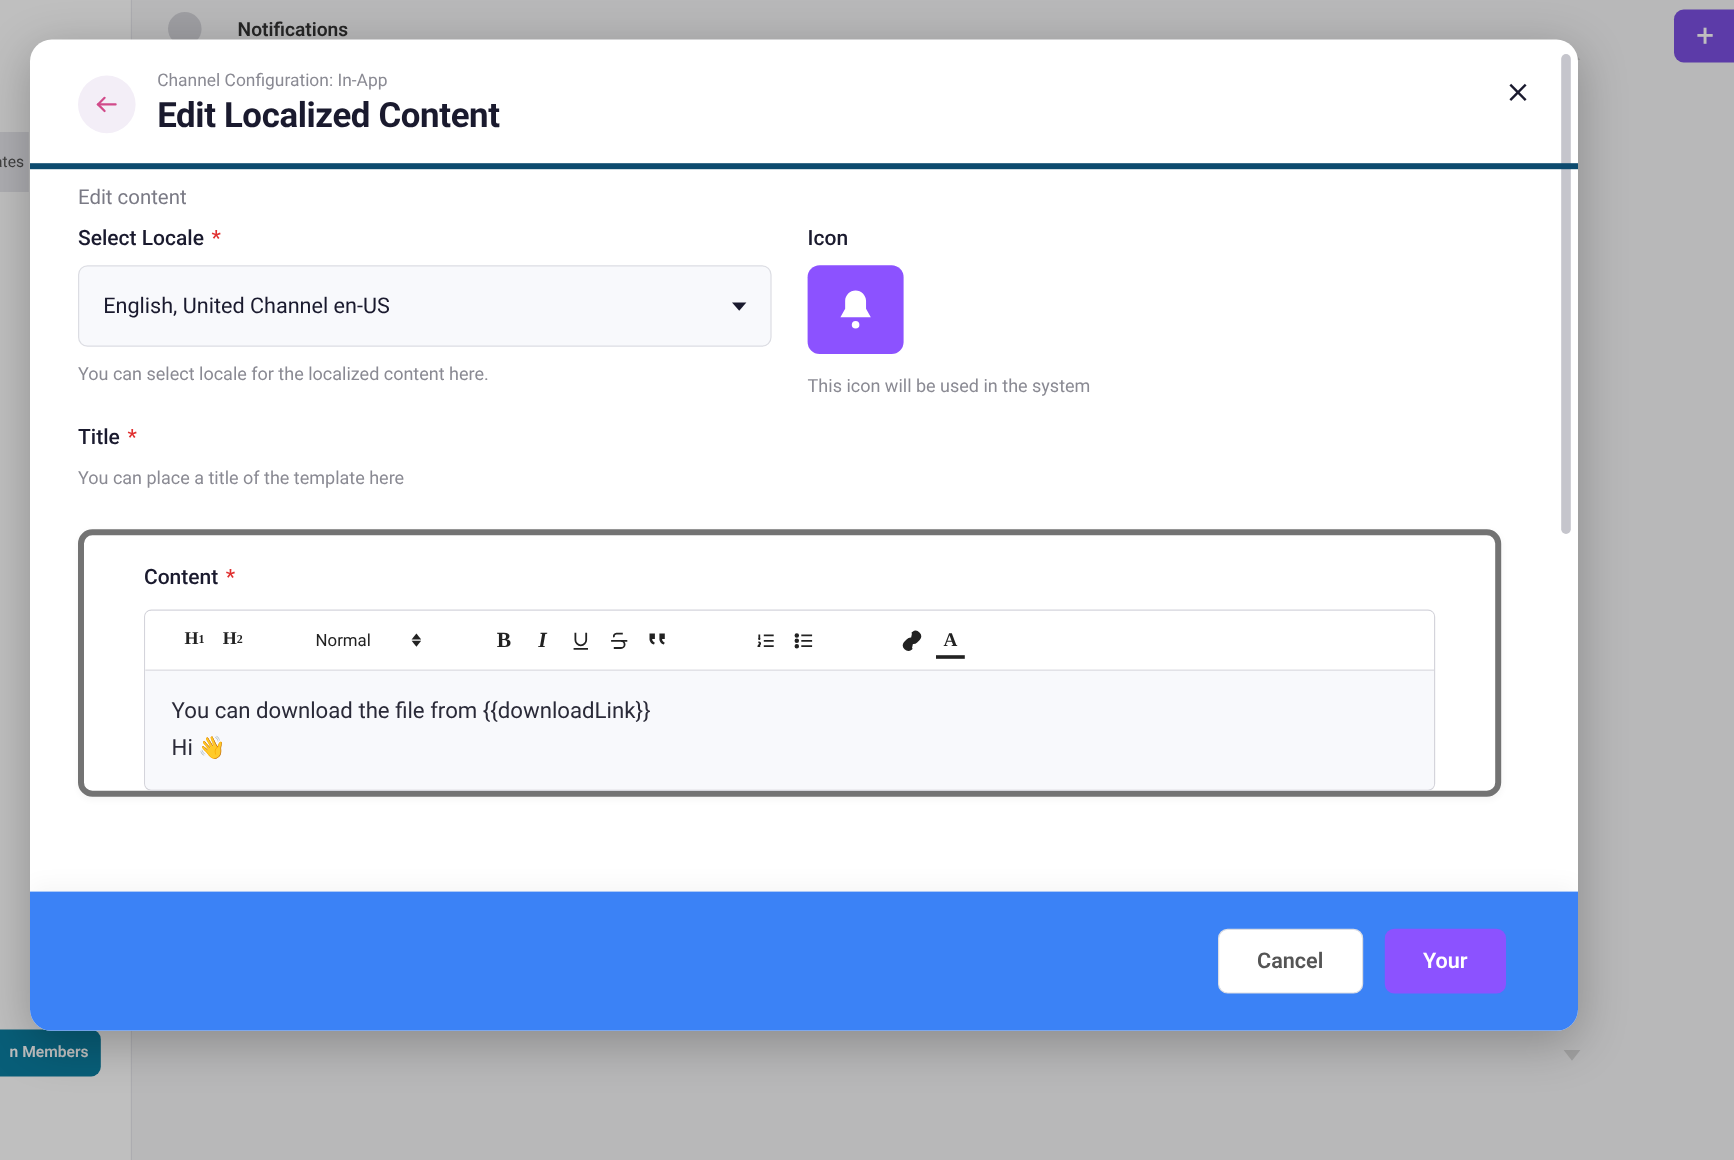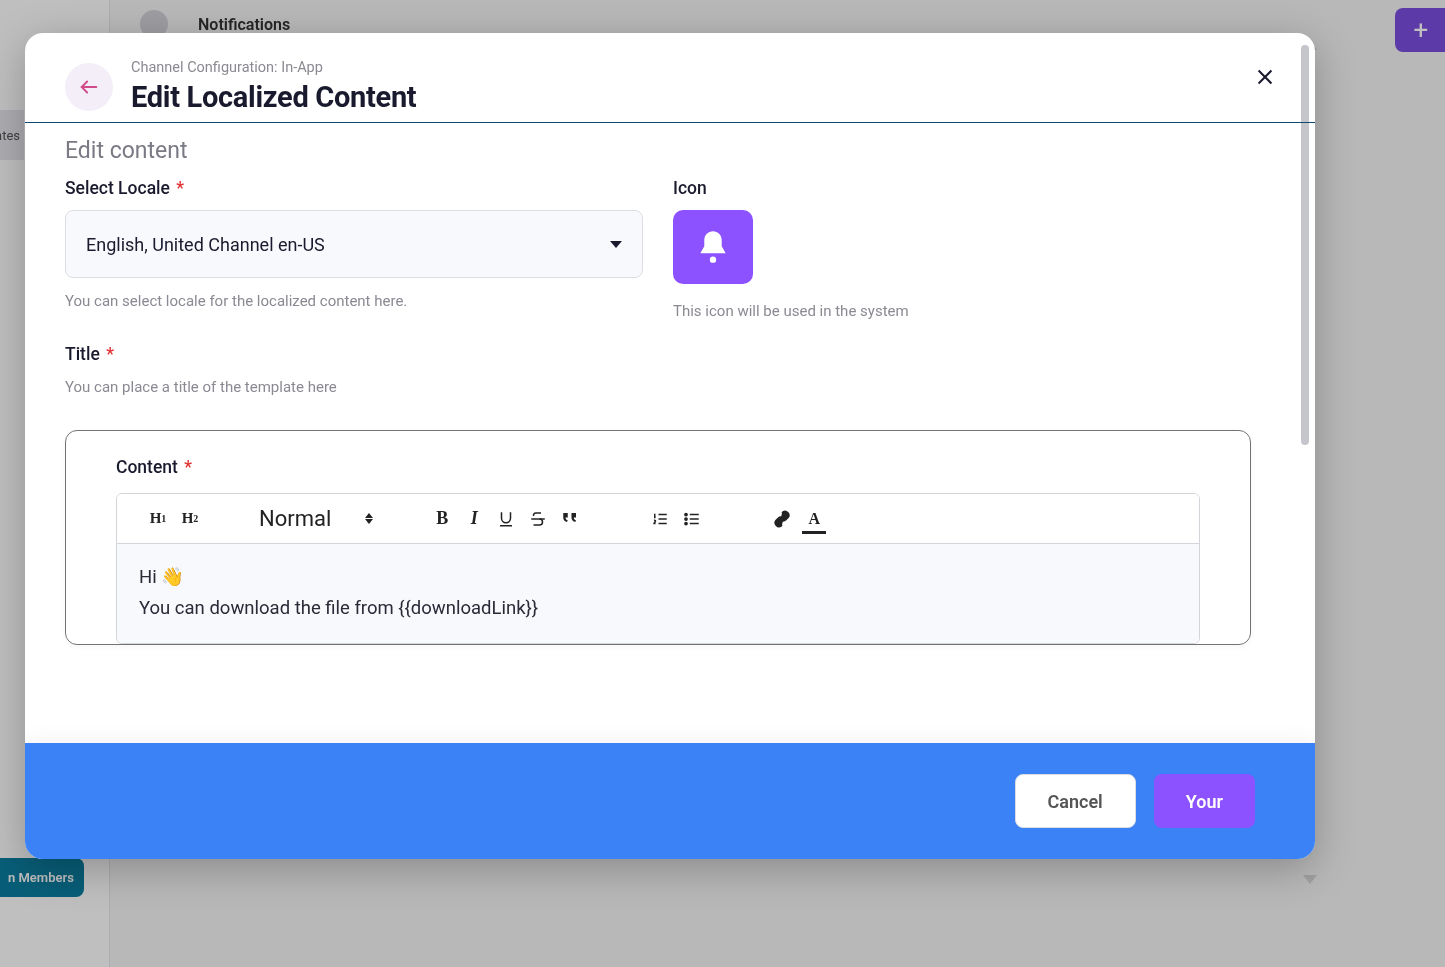--- a/index.html
+++ b/index.html
@@ -45,23 +45,23 @@
     overflow: hidden;
     position: relative;
   }
 
   .modal-scrolltrack {
     position: absolute; right: 6px; top: 12px; width: 8px; height: 400px;
     background: #c5c5cc; border-radius: 4px;
   }
 
   .modal-header {
-    padding: 26px 40px 8px 40px;
+    padding: 26px 40px 22px 40px;
     display: flex; align-items: center; gap: 18px;
-    border-bottom: 1px solid #0c4a6e;
+    border-bottom: 5px solid #0c4a6e;
     position: relative;
   }
   .back-btn {
     width: 48px; height: 48px; border-radius: 50%;
     background: #f3eef7; display: flex; align-items: center; justify-content: center;
     cursor: pointer;
   }
   .back-btn svg { width: 22px; height: 22px; stroke: #d14a8a; }
   .header-text .breadcrumb { color: #8a8a93; font-size: 14.5px; margin-bottom: 4px; }
   .header-text h1 { color: #1a1a2e; font-size: 29px; font-weight: 700; letter-spacing: -0.3px; }
@@ -69,21 +69,21 @@
     position: absolute; right: 36px; top: 30px;
     width: 28px; height: 28px; display:flex; align-items:center; justify-content:center;
     cursor: pointer; color:#1a1a2e;
   }
   .close-btn svg { width: 22px; height: 22px; stroke: currentColor; stroke-width: 2.2; }
 
   .modal-body {
     flex: 1; overflow: hidden;
     padding: 14px 40px 0 40px;
   }
-  .section-label { color: #7a7a85; font-size: 23px; margin-bottom: 14px; }
+  .section-label { color: #7a7a85; font-size: 17px; margin-bottom: 14px; }
 
   .two-col { display: flex; gap: 30px; }
   .col-left { width: 578px; }
   .col-right { flex: 1; }
 
   .field-label { font-size: 17.5px; color: #1a1a2e; font-weight: 500; margin-bottom: 12px; }
   .req { color: #e03030; margin-left: 2px; }
 
   .select-box, .text-input {
     width: 100%; height: 68px;
@@ -103,41 +103,41 @@
     width: 80px; height: 74px; background: #8c52ff; border-radius: 10px;
     display: flex; align-items: center; justify-content: center;
     margin-top: 0;
   }
   .icon-tile svg { width: 38px; height: 38px; fill: #fff; }
 
   .title-block { margin-top: 34px; }
 
   .content-card {
     margin-top: 34px;
-    border: 1px solid #737373; border-radius: 12px;
+    border: 5px solid #737373; border-radius: 12px;
     box-shadow: 0 2px 6px rgba(0,0,0,0.04);
     padding: 26px 50px 0 50px;
     width: 1186px;
   }
   .editor-wrap {
     margin-top: 16px;
     border: 1px solid #d4d4db; border-radius: 6px;
     overflow: hidden;
   }
   .toolbar {
     height: 50px; background: #fff; border-bottom: 1px solid #d4d4db;
     display: flex; align-items: center; padding: 0 16px; gap: 8px;
     color: #222;
   }
   .tb-group { display:flex; align-items:center; gap: 10px; padding: 0 14px; }
   .tb-sep-space { width: 24px; }
   .tb-btn { width: 22px; height: 22px; display:flex; align-items:center; justify-content:center; cursor:pointer; font-family: Georgia, serif; }
   .tb-h1, .tb-h2 { font-weight: 700; font-size: 15px; font-family: Georgia, serif;}
   .tb-h1 sub, .tb-h2 sub { font-size: 10px; }
-  .tb-normal { font-size: 22px; color:#222; display:flex; align-items:center; gap:34px; cursor:pointer; padding:0 4px;}
+  .tb-normal { font-size: 14px; color:#222; display:flex; align-items:center; gap:34px; cursor:pointer; padding:0 4px;}
   .tb-normal .sorters { display:flex; flex-direction:column; gap:1px;}
   .tb-normal .sorters span { width:0;height:0;border-left:4px solid transparent;border-right:4px solid transparent;}
   .tb-normal .sorters .u{border-bottom:5px solid #222;}
   .tb-normal .sorters .d{border-top:5px solid #222;}
   .bold{font-weight:900;font-size:18px;}
   .italic{font-style:italic;font-weight:600;font-size:18px;}
   .tb-svg svg{width:18px;height:18px;stroke:#222;fill:none;stroke-width:2;}
   .tb-svg-fill svg{width:18px;height:18px;fill:#222;}
   .color-A { position:relative; font-weight:700; font-size:16px; font-family:Georgia,serif;}
   .color-A::after{content:"";position:absolute;left:-1px;right:-1px;bottom:-4px;height:3px;background:#222;}
@@ -310,22 +310,22 @@
               <span class="tb-btn tb-svg-fill">
                 <svg viewBox="0 0 24 24" fill="none" stroke="#222" stroke-width="2.2">
                     <path d="M10 13a5 5 0 0 0 7 0l3-3a5 5 0 0 0-7-7l-1 1"></path>
                     <path d="M14 11a5 5 0 0 0-7 0l-3 3a5 5 0 0 0 7 7l1-1"></path>
                   </svg>
               </span>
               <span class="tb-btn color-A">A</span>
             </div>
           </div>
           <div class="editor-area">
+            <div>You can download the file from {{downloadLink}}</div>
             <div><span>Hi </span><span>👋</span></div>
-            <div>You can download the file from {{downloadLink}}</div>
           </div>
         </div>
       </div>
     </div>
 
     <div class="modal-footer">
       <div class="btn btn-cancel">Cancel</div>
       <div class="btn btn-save">Your</div>
     </div>
   </div>

